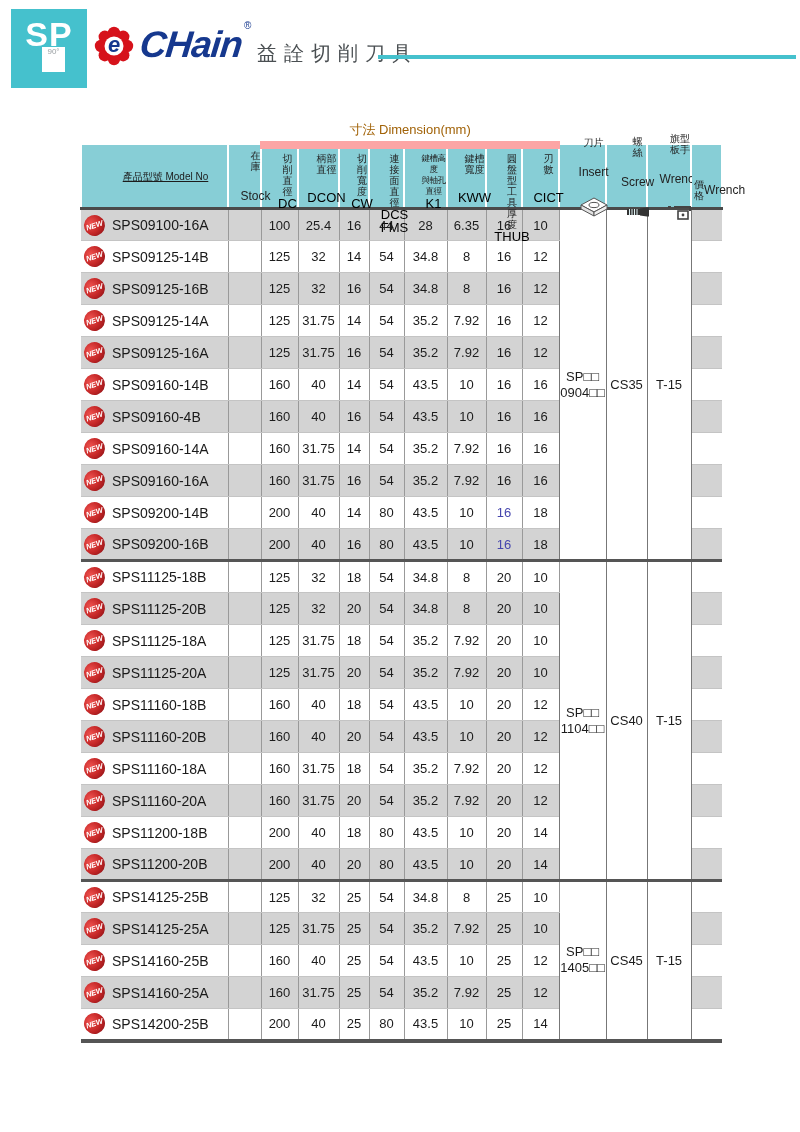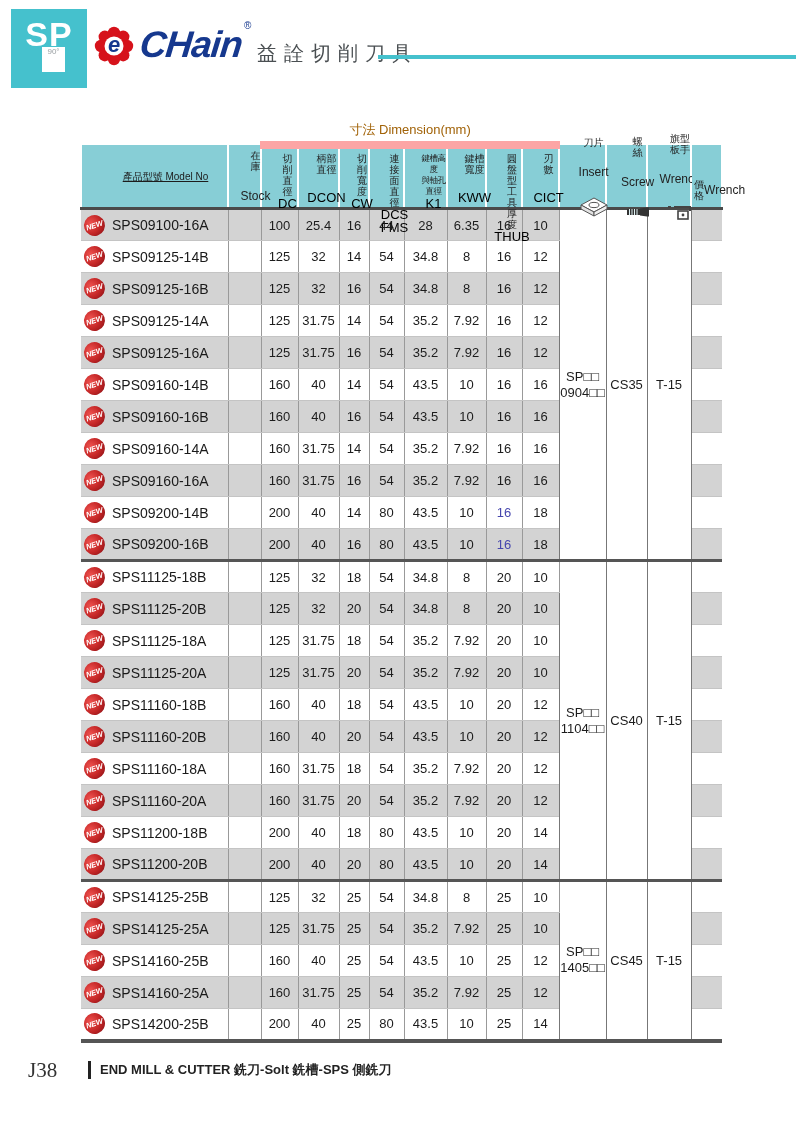--- a/index.html
+++ b/index.html
@@ -391,21 +391,21 @@
           <td class="cell-val">43.5</td>
           <td class="cell-val">10</td>
           <td class="cell-val">16</td>
           <td class="cell-val">16</td>
           <td class="cell-price"></td>
         </tr>
         <tr class="stripe">
           <td class="cell-model">
             <div class="inner">
               <span class="new-badge">NEW</span>
-              <span class="model-label">SPS09160-16B</span>
+              <span class="model-label">SPS09160-4B</span>
             </div>
           </td>
           <td class="cell-stock"></td>
           <td class="cell-val">160</td>
           <td class="cell-val">40</td>
           <td class="cell-val">16</td>
           <td class="cell-val">54</td>
           <td class="cell-val">43.5</td>
           <td class="cell-val">10</td>
           <td class="cell-val">16</td>
@@ -762,18 +762,14 @@
           <td class="cell-val">80</td>
           <td class="cell-val">43.5</td>
           <td class="cell-val">10</td>
           <td class="cell-val">25</td>
           <td class="cell-val">14</td>
           <td class="cell-price"></td>
         </tr>
       </tbody>
   </table>
 
-  <div class="footer">
-    <span class="pageno">J38</span>
-    <span class="footer-line">END MILL &amp; CUTTER 銑刀-Solt 銑槽-SPS 側銑刀</span>
-  </div>
 
 </div>
 
 </body></html>

